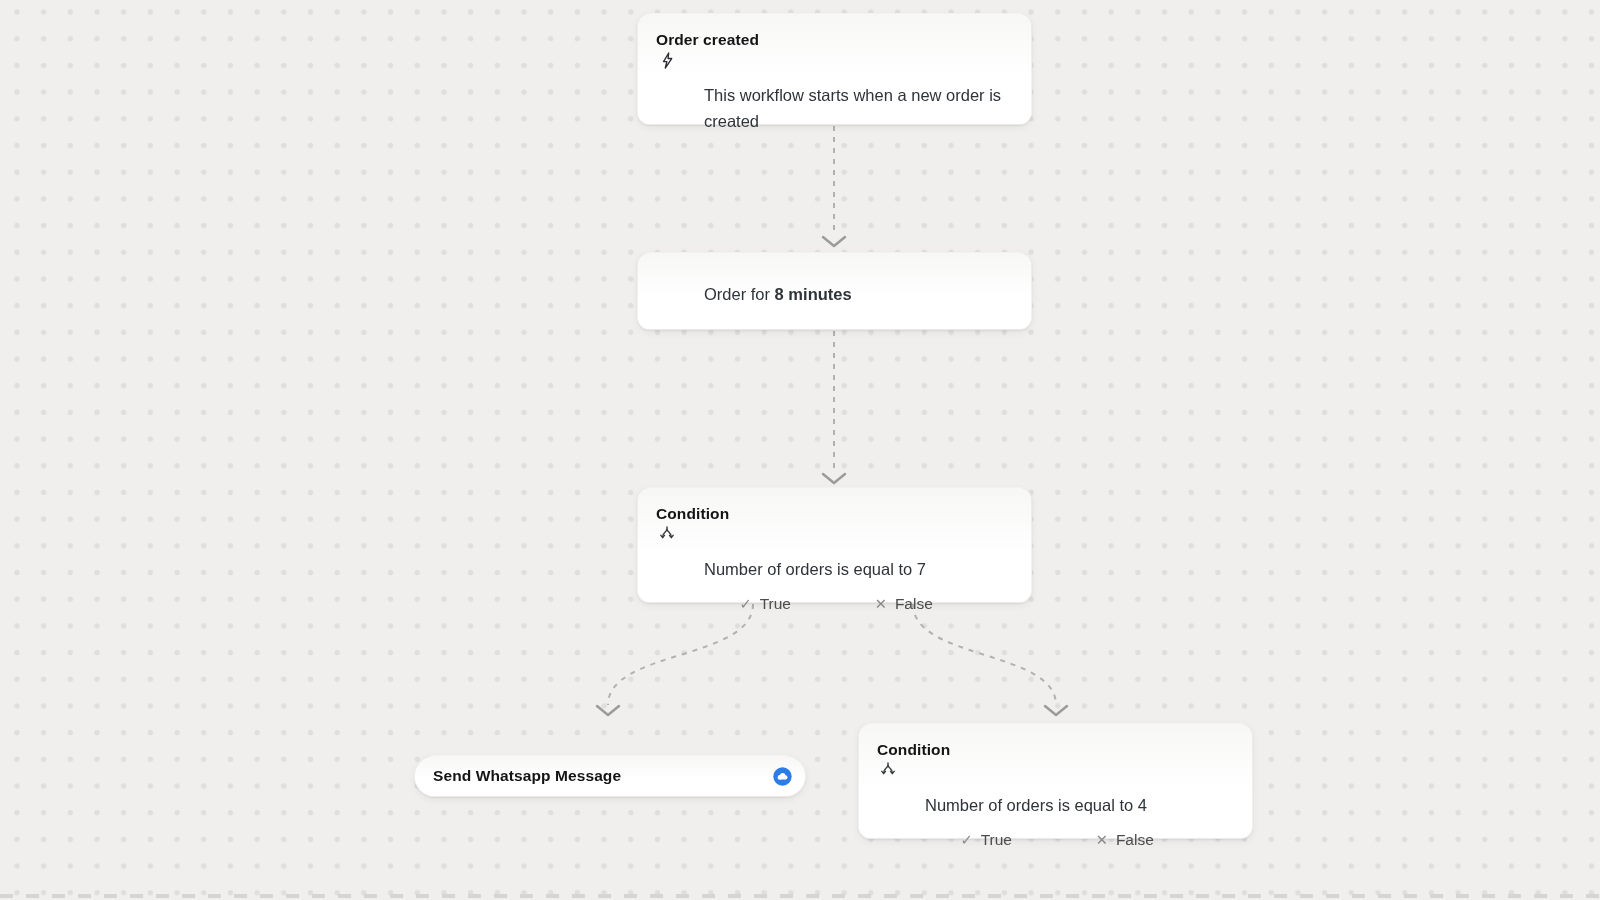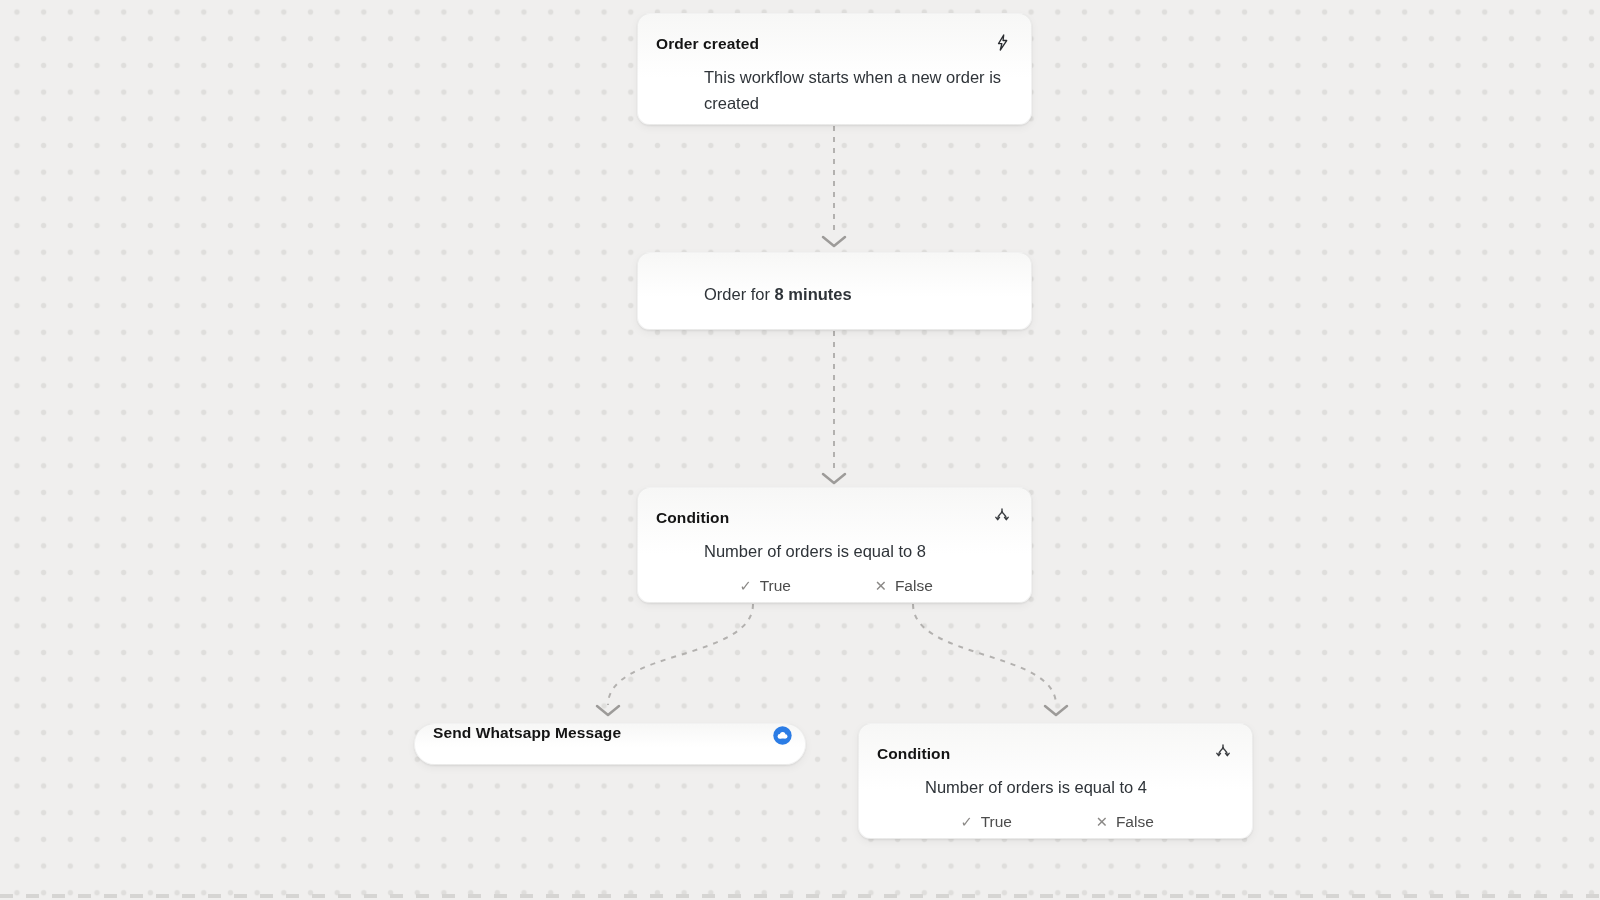--- a/index.html
+++ b/index.html
@@ -21,32 +21,32 @@
 
   .node{
     position:absolute;
     background:linear-gradient(180deg,#f7f7f6 0%,#ffffff 58%);
     border:1px solid rgba(0,0,0,0.05);
     border-radius:13px;
     box-shadow:0 1px 2px rgba(0,0,0,.07), 0 3px 8px rgba(0,0,0,.05);
     box-sizing:border-box;
     padding:17px 18px;
   }
-  .node-head{display:flex;align-items:flex-end;justify-content:space-between;}
+  .node-head{display:flex;align-items:flex-start;justify-content:space-between;flex-direction:column;}
   .node-title{font-size:15.5px;font-weight:700;color:#141414;letter-spacing:.1px;white-space:nowrap;}
   .node-icon{width:22px;height:22px;display:flex;align-items:center;justify-content:center;flex:0 0 auto;}
   .node-body{font-size:16.5px;color:#2f3439;line-height:26px;margin-top:11px;margin-left:48px;}
   .branch-row{display:flex;padding:0 40px;margin-top:13px;}
   .branch{flex:1;display:flex;align-items:center;justify-content:center;gap:8px;font-size:15.5px;color:#4c4c4c;}
   .branch-glyph{color:#8b8987;font-size:14.5px;line-height:1;}
   .node-trigger{left:637px;top:13px;width:395px;height:112px;}
   .node-trigger .node-body{max-width:344px;}
   .node-wait{left:637px;top:252px;width:395px;height:78px;}
   .node-condition-1{left:637px;top:487px;width:395px;height:116px;}
-  .node-whatsapp{left:414px;top:723px;width:392px;height:42px;padding:0 12px 0 18px;display:flex;justify-content:space-between;border-radius:21px;gap:40px;}
+  .node-whatsapp{left:414px;top:755px;width:392px;height:42px;padding:0 12px 0 18px;display:flex;align-items:center;justify-content:space-between;border-radius:21px;gap:40px;}
   .node-condition-2{left:858px;top:723px;width:395px;height:116px;}
   .bottom-dash{
     position:absolute;left:0;top:894px;width:1600px;height:4px;
     background:repeating-linear-gradient(90deg,#d6d5d3 0 13px,rgba(214,213,211,0) 13px 26px);
   }
 </style>
 </head>
 <body>
 
 <div class="canvas">
@@ -84,21 +84,21 @@
   <div class="node node-condition-1">
     <div class="node-head">
       <span class="node-title">Condition</span>
       <span class="node-icon">
         <svg width="20" height="20" viewBox="0 0 24 24" fill="none" stroke="#3a3d41" stroke-width="1.7" stroke-linecap="round" stroke-linejoin="round">
           <path d="M12 3.5 v2 M12 5.5 C12 10.5 6.8 9.5 6.8 15.5 M12 5.5 C12 10.5 17.2 9.5 17.2 15.5"></path>
           <path d="M4.6 13.6 L6.8 16.4 L9 13.6 M15 13.6 L17.2 16.4 L19.4 13.6"></path>
         </svg>
       </span>
     </div>
-    <div class="node-body">Number of orders is equal to 8</div>
+    <div class="node-body">Number of orders is equal to 7</div>
     <div class="branch-row">
       <span class="branch">
           <span class="branch-glyph">✓</span>
           <span>True</span>
         </span>
       <span class="branch">
           <span class="branch-glyph">✕</span>
           <span>False</span>
         </span>
     </div>

